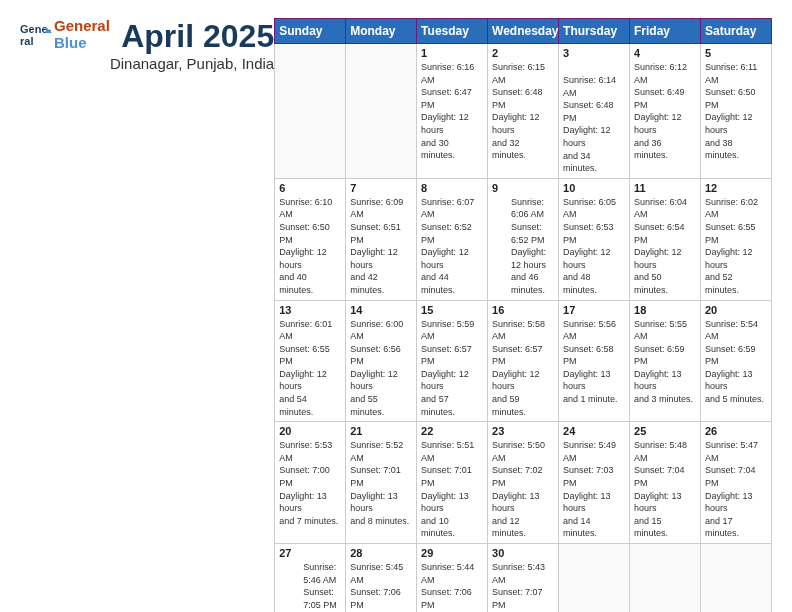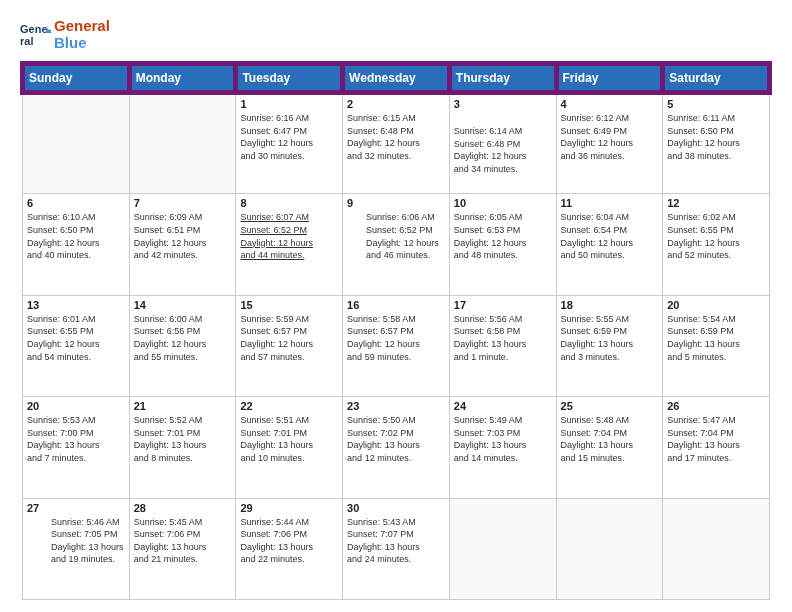--- a/index.html
+++ b/index.html
@@ -8,21 +8,21 @@
       background: #fff;
       width: 792px;
       height: 612px;
       overflow: hidden;
     }
     .page {
       width: 792px;
       height: 612px;
       padding: 18px 20px 12px 20px;
       display: flex;
-      flex-direction: column;
+      flex-direction: row;
     }
     .header {
       display: flex;
       justify-content: space-between;
       align-items: flex-start;
       margin-bottom: 10px;
     }
     .logo {
       display: flex;
       flex-direction: column;
@@ -47,21 +47,21 @@
       width: 100%;
       table-layout: fixed;
     }
     .calendar th {
       background: #2a6ebb;
       color: #fff;
       font-size: 12px;
       font-weight: bold;
       padding: 5px 4px;
       text-align: left;
-      border: 5px solid #701a75;
+      border: 1px solid #701a75;
     }
     .calendar td {
       border: 1px solid #ccc;
       vertical-align: top;
       padding: 3px 4px;
       font-size: 9.5px;
       color: #222;
       height: 88px;
     }
     .day-num {
@@ -94,20 +94,24 @@
             <text x="0" y="26" font-size="11" font-weight="bold" fill="#1a3a5c" font-family="Arial">ral</text>
             <polygon points="26,8 32,14 26,14" fill="#4a90d9"></polygon>
           </svg>
         </div>
         <div>
           <div style="font-size:15px;font-weight:bold;color:#c2410c;line-height:1.1;">General</div>
           <div style="font-size:15px;font-weight:bold;color:#4a90d9;line-height:1.1;">Blue</div>
         </div>
       </div>
     </div>
+    <div class="title-block">
+      <div class="title-main">April 2025</div>
+      <div class="title-sub">Dinanagar, Punjab, India</div>
+    </div>
   </div>
 
   <table class="calendar">
     <thead>
       <tr>
         <th>Sunday</th>
         <th>Monday</th>
         <th>Tuesday</th>
         <th>Wednesday</th>
         <th>Thursday</th>
@@ -165,21 +169,21 @@
           </td>
           <td>
             <span class="day-num">7</span>
             <div class="day-info" style="white-space: pre-line;">Sunrise: 6:09 AM
 Sunset: 6:51 PM
 Daylight: 12 hours
 and 42 minutes.</div>
           </td>
           <td>
             <span class="day-num">8</span>
-            <div class="day-info" style="white-space: pre-line; text-decoration: underline;">Sunrise: 6:07 AM
+            <div class="day-info" style="white-space: pre-line;">Sunrise: 6:07 AM
 Sunset: 6:52 PM
 Daylight: 12 hours
 and 44 minutes.</div>
           </td>
           <td>
             <span class="day-num">9</span>
             <div class="day-info" style="white-space: pre-line; margin-left: 19px;">Sunrise: 6:06 AM
 Sunset: 6:52 PM
 Daylight: 12 hours
 and 46 minutes.</div>

